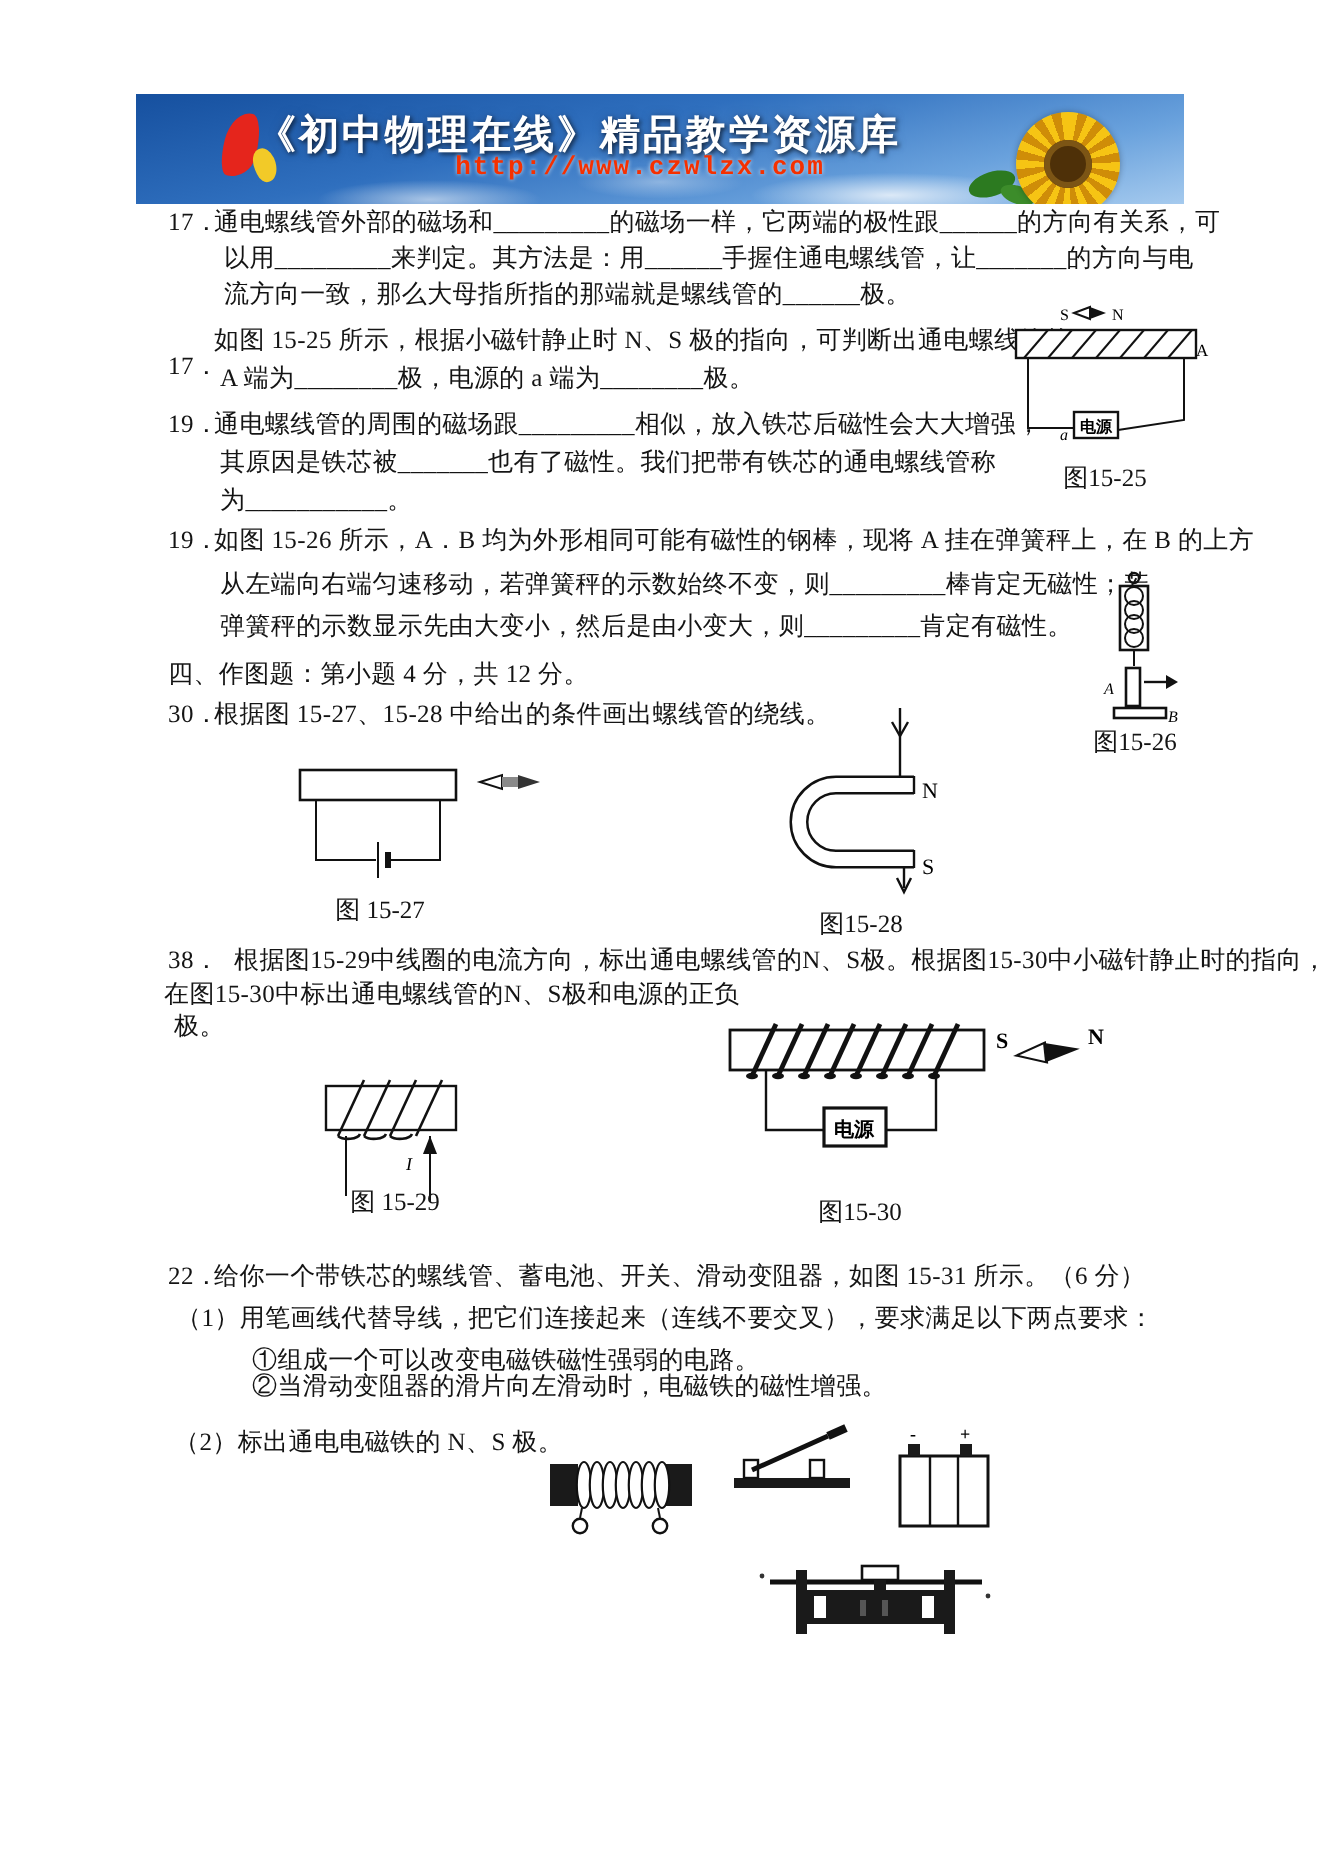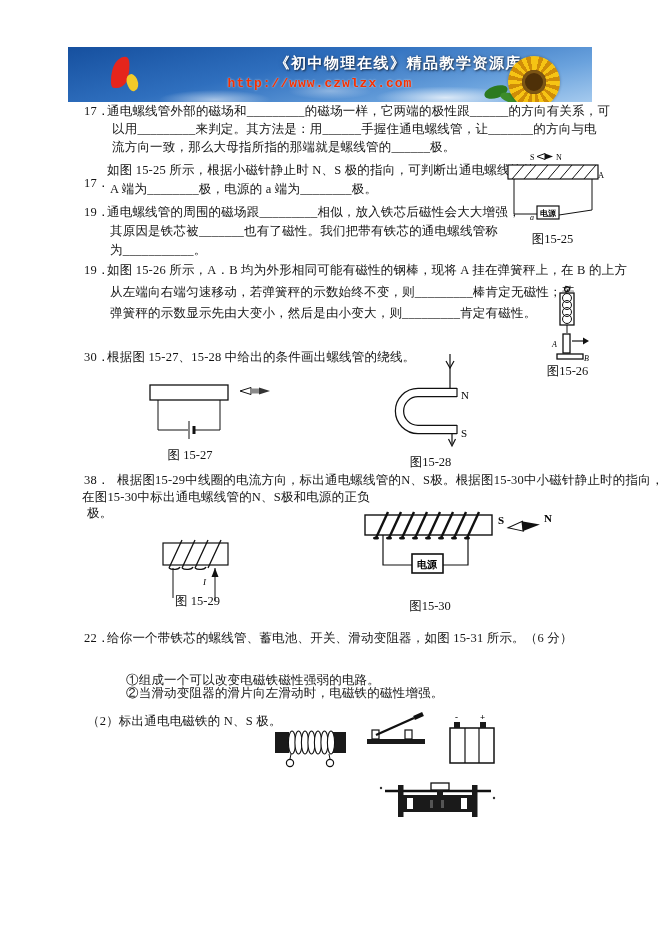--- a/index.html
+++ b/index.html
@@ -5,22 +5,22 @@
   html,body{margin:0;padding:0;background:#ffffff;}
   .page{position:relative;width:661px;height:936px;background:#fff;overflow:hidden;
         font-family:"Liberation Serif","DejaVu Serif",serif;color:#141414;}
   
   .banner{position:absolute;left:68px;top:47px;width:524px;height:55px;overflow:hidden;
     background-image:
       radial-gradient(ellipse 100px 16px at 72% 92%, rgba(255,255,255,.75), transparent 70%),
       radial-gradient(ellipse 80px 14px at 28% 96%, rgba(255,255,255,.55), transparent 70%),
       radial-gradient(ellipse 60px 12px at 50% 80%, rgba(255,255,255,.35), transparent 70%),
       linear-gradient(168deg,#16509f 0%,#2f6fbe 40%,#6aa2dd 75%,#a5caee 100%);}
-  .banner-title{position:absolute;left:60px;right:70px;top:7px;text-align:right;color:#ffffff;
-    font-weight:bold;font-size:15px;letter-spacing:1.5px;white-space:nowrap;
+  .banner-title{position:absolute;left:60px;right:70px;top:7px;text-align:left;color:#ffffff;
+    font-weight:bold;font-size:20px;letter-spacing:1.5px;white-space:nowrap;
     text-shadow:1px 1px 2px rgba(0,0,0,.6),0 0 4px rgba(40,80,140,.8);}
   .banner-url{position:absolute;left:40px;right:60px;top:29px;text-align:center;color:#f53000;
     font-family:"Liberation Mono","DejaVu Sans Mono",monospace;font-size:13px;font-weight:bold;
     letter-spacing:1px;text-shadow:0 0 2px rgba(255,255,255,.75);}
   .logo-red{position:absolute;left:44px;top:9px;width:17px;height:33px;background:#e5251c;
     border-radius:62% 38% 70% 30%/48% 62% 38% 52%;transform:rotate(14deg);}
   .logo-yellow{position:absolute;left:59px;top:27px;width:11px;height:17px;background:#f2ca28;
     border-radius:55% 45% 62% 38%;transform:rotate(-24deg);}
   .leaf1{position:absolute;left:416px;top:39px;width:24px;height:12px;background:#2c7a20;
     border-radius:50%;transform:rotate(-18deg);}
@@ -116,20 +116,21 @@
       <text x="4" y="63" font-size="8" font-style="italic">A</text>
       <rect x="15" y="50" width="7" height="19" fill="#fff" stroke="#111" stroke-width="1.3"></rect>
       <line x1="24" y1="57" x2="35" y2="57" stroke="#111" stroke-width="1.2"></line>
       <polygon points="35,53.5 41,57 35,60.5" fill="#111"></polygon>
       <rect x="9" y="70" width="26" height="5" fill="#fff" stroke="#111" stroke-width="1.3"></rect>
       <text x="36" y="77" font-size="8" font-style="italic">B</text>
     </svg>
   </div>
   <div class="cap" style="left:540px;top:363px;width:55px;">图15-26</div>
 
+  <div class="t" style="left:84px;top:330px;">四、作图题：第小题 4 分，共 12 分。</div>
   <div class="t" style="left:84px;top:350px;">30．</div>
   <div class="t" style="left:107px;top:350px;">根据图 15-27、15-28 中给出的条件画出螺线管的绕线。</div>
 
   <div class="fig" style="left:145px;top:383px;">
     <svg width="135" height="62" viewBox="0 0 135 62">
       <rect x="5" y="2" width="78" height="15" fill="#fff" stroke="#111" stroke-width="1.3"></rect>
       <polyline points="13,17 13,47 43,47" fill="none" stroke="#111" stroke-width="1"></polyline>
       <polyline points="75,17 75,47 50,47" fill="none" stroke="#111" stroke-width="1"></polyline>
       <line x1="44" y1="38" x2="44" y2="56" stroke="#111" stroke-width="1"></line>
       <line x1="49" y1="43" x2="49" y2="51" stroke="#111" stroke-width="3"></line>
@@ -218,20 +219,21 @@
         <polygon points="148,16 163,11 163,21" fill="#fff" stroke="#111" stroke-width="1"></polygon>
         <polygon points="162,11 180,16 162,21" fill="#111"></polygon>
       </g>
       <text x="184" y="12" font-size="11" font-weight="bold">N</text>
     </svg>
   </div>
   <div class="cap" style="left:380px;top:598px;width:100px;">图15-30</div>
 
   <div class="t" style="left:84px;top:631px;">22．</div>
   <div class="t" style="left:107px;top:631px;">给你一个带铁芯的螺线管、蓄电池、开关、滑动变阻器，如图 15-31 所示。（6 分）</div>
+  <div class="t" style="left:88px;top:652px;">（1）用笔画线代替导线，把它们连接起来（连线不要交叉），要求满足以下两点要求：</div>
   <div class="t" style="left:126px;top:673px;">①组成一个可以改变电磁铁磁性强弱的电路。</div>
   <div class="t" style="left:126px;top:686px;">②当滑动变阻器的滑片向左滑动时，电磁铁的磁性增强。</div>
   <div class="t" style="left:87px;top:714px;">（2）标出通电电磁铁的 N、S 极。</div>
 
   <div class="fig" style="left:265px;top:710px;">
     <svg width="235" height="115" viewBox="0 0 235 115">
 
       <rect x="10" y="22" width="14" height="21" fill="#1a1a1a"></rect>
       <rect x="67" y="22" width="14" height="21" fill="#1a1a1a"></rect>
       <g fill="#fff" stroke="#111" stroke-width="1.1">

